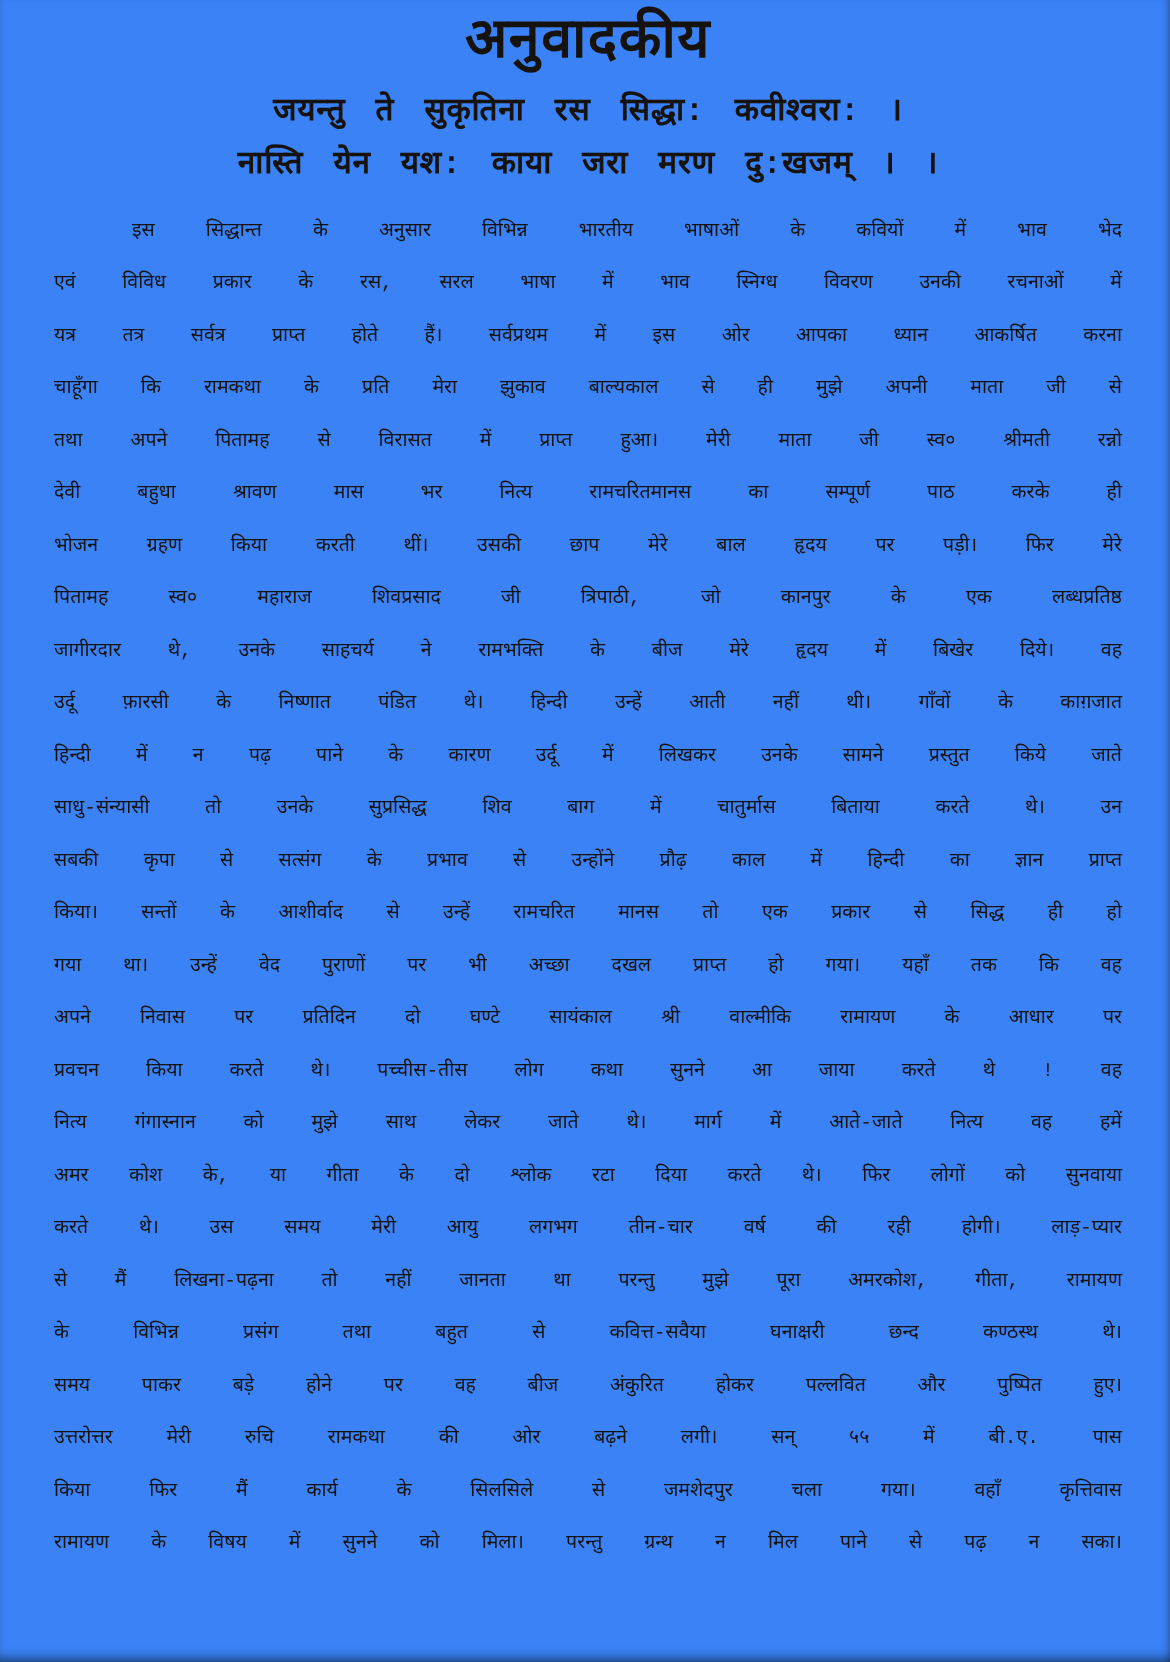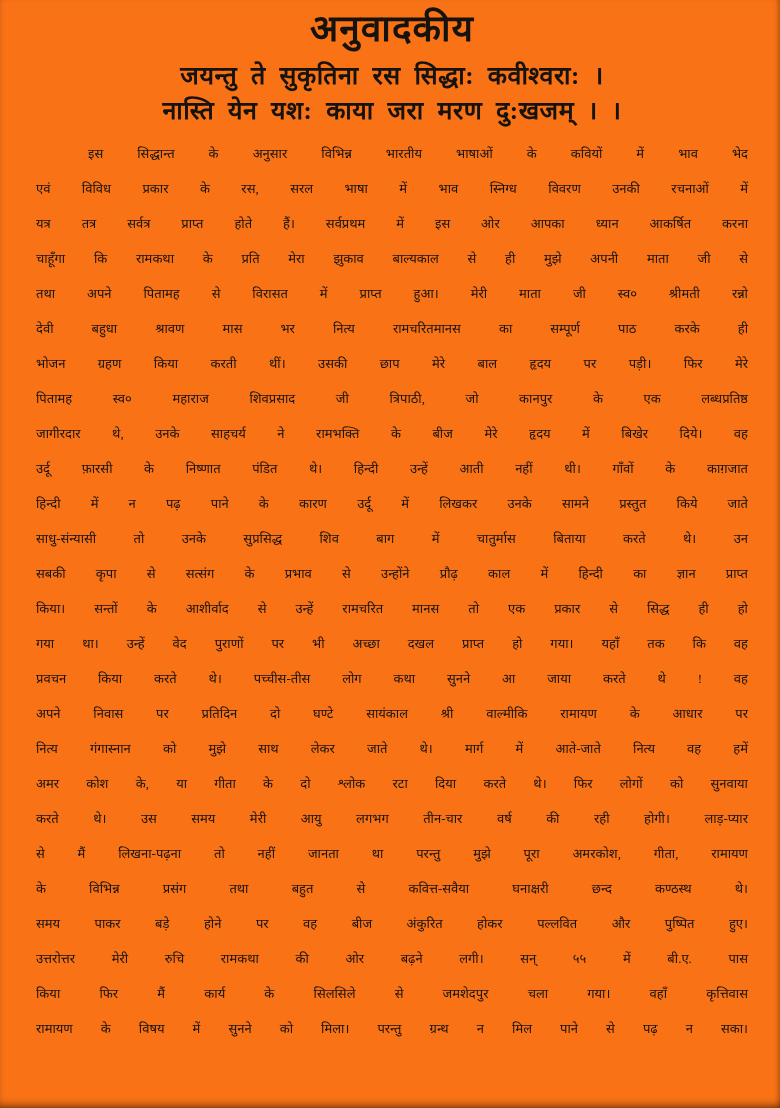--- a/index.html
+++ b/index.html
@@ -5,41 +5,41 @@
   html, body {
     margin: 0;
     padding: 0;
     background: #d9d7d2;
   }
   .page {
     position: relative;
     width: 780px;
     height: 1108px;
     margin: 0 auto;
-    background: #f97316;
+    background: #3b82f6;
     box-sizing: border-box;
     padding: 6px 32px 8px 36px;
-    font-family: Liberation Serif, serif;
+    font-family: Liberation Mono, monospace;
     color: #16130f;
     overflow: hidden;
     box-shadow: inset 0 -6px 8px -4px rgba(0,0,0,0.55),
                 inset -4px 0 6px -4px rgba(0,0,0,0.35);
   }
   .title {
     text-align: center;
     font-size: 37px;
     font-weight: 700;
     line-height: 46px;
     margin: 0 0 6px 0;
     letter-spacing: 1px;
   }
   .shloka {
     text-align: center;
     font-weight: 700;
-    font-size: 25px;
+    font-size: 21px;
     margin-bottom: 8px;
   }
   .shloka .line {
     line-height: 35px;
     word-spacing: 7px;
     letter-spacing: 0.5px;
   }
   .body-text {
     font-size: 13px;
     margin-top: 6px;
@@ -73,22 +73,22 @@
       <div class="line">देवी बहुधा श्रावण मास भर नित्य रामचरितमानस का सम्पूर्ण पाठ करके ही</div>
       <div class="line">भोजन ग्रहण किया करती थीं। उसकी छाप मेरे बाल हृदय पर पड़ी। फिर मेरे</div>
       <div class="line">पितामह स्व० महाराज शिवप्रसाद जी त्रिपाठी, जो कानपुर के एक लब्धप्रतिष्ठ</div>
       <div class="line">जागीरदार थे, उनके साहचर्य ने रामभक्ति के बीज मेरे हृदय में बिखेर दिये। वह</div>
       <div class="line">उर्दू फ़ारसी के निष्णात पंडित थे। हिन्दी उन्हें आती नहीं थी। गाँवों के काग़जात</div>
       <div class="line">हिन्दी में न पढ़ पाने के कारण उर्दू में लिखकर उनके सामने प्रस्तुत किये जाते</div>
       <div class="line">साधु-संन्यासी तो उनके सुप्रसिद्ध शिव बाग में चातुर्मास बिताया करते थे। उन</div>
       <div class="line">सबकी कृपा से सत्संग के प्रभाव से उन्होंने प्रौढ़ काल में हिन्दी का ज्ञान प्राप्त</div>
       <div class="line">किया। सन्तों के आशीर्वाद से उन्हें रामचरित मानस तो एक प्रकार से सिद्ध ही हो</div>
       <div class="line">गया था। उन्हें वेद पुराणों पर भी अच्छा दखल प्राप्त हो गया। यहाँ तक कि वह</div>
+      <div class="line">अपने निवास पर प्रतिदिन दो घण्टे सायंकाल श्री वाल्मीकि रामायण के आधार पर</div>
       <div class="line">प्रवचन किया करते थे। पच्चीस-तीस लोग कथा सुनने आ जाया करते थे ! वह</div>
-      <div class="line">अपने निवास पर प्रतिदिन दो घण्टे सायंकाल श्री वाल्मीकि रामायण के आधार पर</div>
       <div class="line">नित्य गंगास्नान को मुझे साथ लेकर जाते थे। मार्ग में आते-जाते नित्य वह हमें</div>
       <div class="line">अमर कोश के, या गीता के दो श्लोक रटा दिया करते थे। फिर लोगों को सुनवाया</div>
       <div class="line">करते थे। उस समय मेरी आयु लगभग तीन-चार वर्ष की रही होगी। लाड़-प्यार</div>
       <div class="line">से मैं लिखना-पढ़ना तो नहीं जानता था परन्तु मुझे पूरा अमरकोश, गीता, रामायण</div>
       <div class="line">के विभिन्न प्रसंग तथा बहुत से कवित्त-सवैया घनाक्षरी छन्द कण्ठस्थ थे।</div>
       <div class="line">समय पाकर बड़े होने पर वह बीज अंकुरित होकर पल्लवित और पुष्पित हुए।</div>
       <div class="line">उत्तरोत्तर मेरी रुचि रामकथा की ओर बढ़ने लगी। सन् ५५ में बी.ए. पास</div>
       <div class="line">किया फिर मैं कार्य के सिलसिले से जमशेदपुर चला गया। वहाँ कृत्तिवास</div>
       <div class="line">रामायण के विषय में सुनने को मिला। परन्तु ग्रन्थ न मिल पाने से पढ़ न सका।</div>
     </div>

